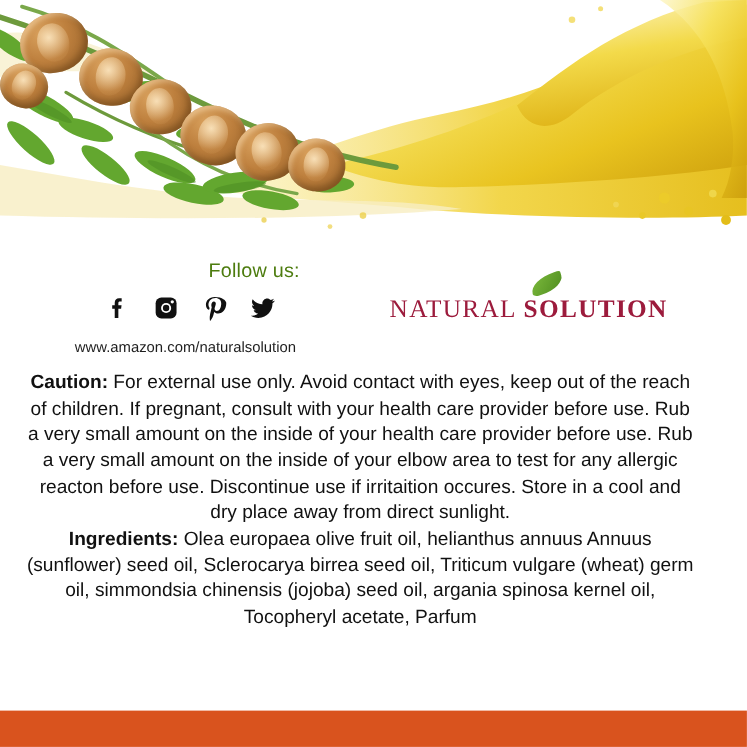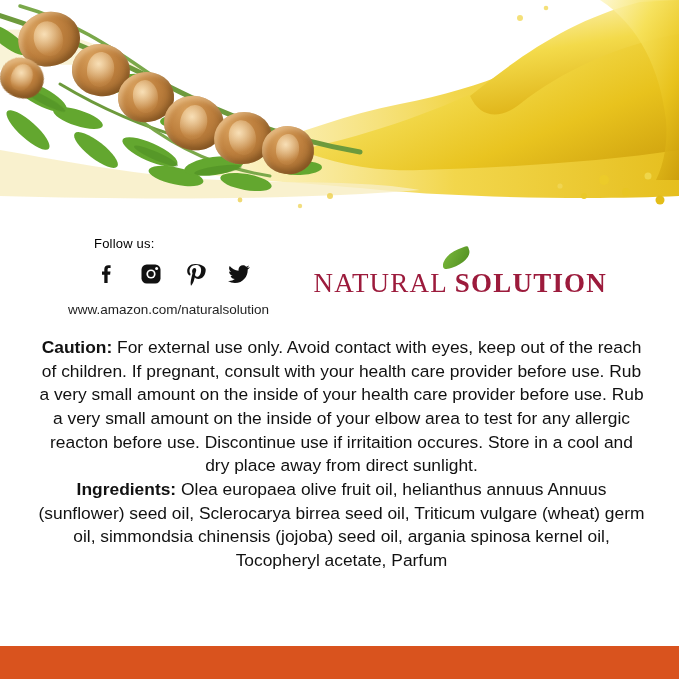--- a/index.html
+++ b/index.html
@@ -51,24 +51,25 @@
   }
 
   
   .follow-block {
     position: absolute;
     left: 68px;
     top: 236px;
     width: 300px;
   }
   .follow-label {
-    font-size: 13px;
-    color: #000000;
+    font-size: 18px;
+    color: #4d7c0f;
     margin: 0 0 8px 26px;
     letter-spacing: .2px;
+    text-align: center;
   }
   .social-row {
     display: flex;
     align-items: center;
     gap: 18px;
     margin-left: 26px;
     height: 30px;
   }
   .social-icon {
     width: 26px;
@@ -102,31 +103,31 @@
     left: 128px;
     top: 2px;
     width: 30px;
     height: 16px;
     background: linear-gradient(135deg, #7dbb3d 0%, #4e8c1f 100%);
     border-radius: 90% 10% 80% 20%;
     transform: rotate(-18deg);
   }
   .logo-text {
     font-family: "Liberation Serif", serif;
-    font-size: 27px;
+    font-size: 23px;
     letter-spacing: 1.2px;
     color: #9c1b3c;
     white-space: nowrap;
   }
   .logo-text .bold { font-weight: bold; }
 
   
   .body-text {
     position: absolute;
-    left: 36px;
+    left: 22px;
     top: 336px;
     width: 611px;
     text-align: center;
   }
   .para {
     font-size: 17.4px;
     line-height: 1.36;
     color: #111111;
     margin: 0;
   }

